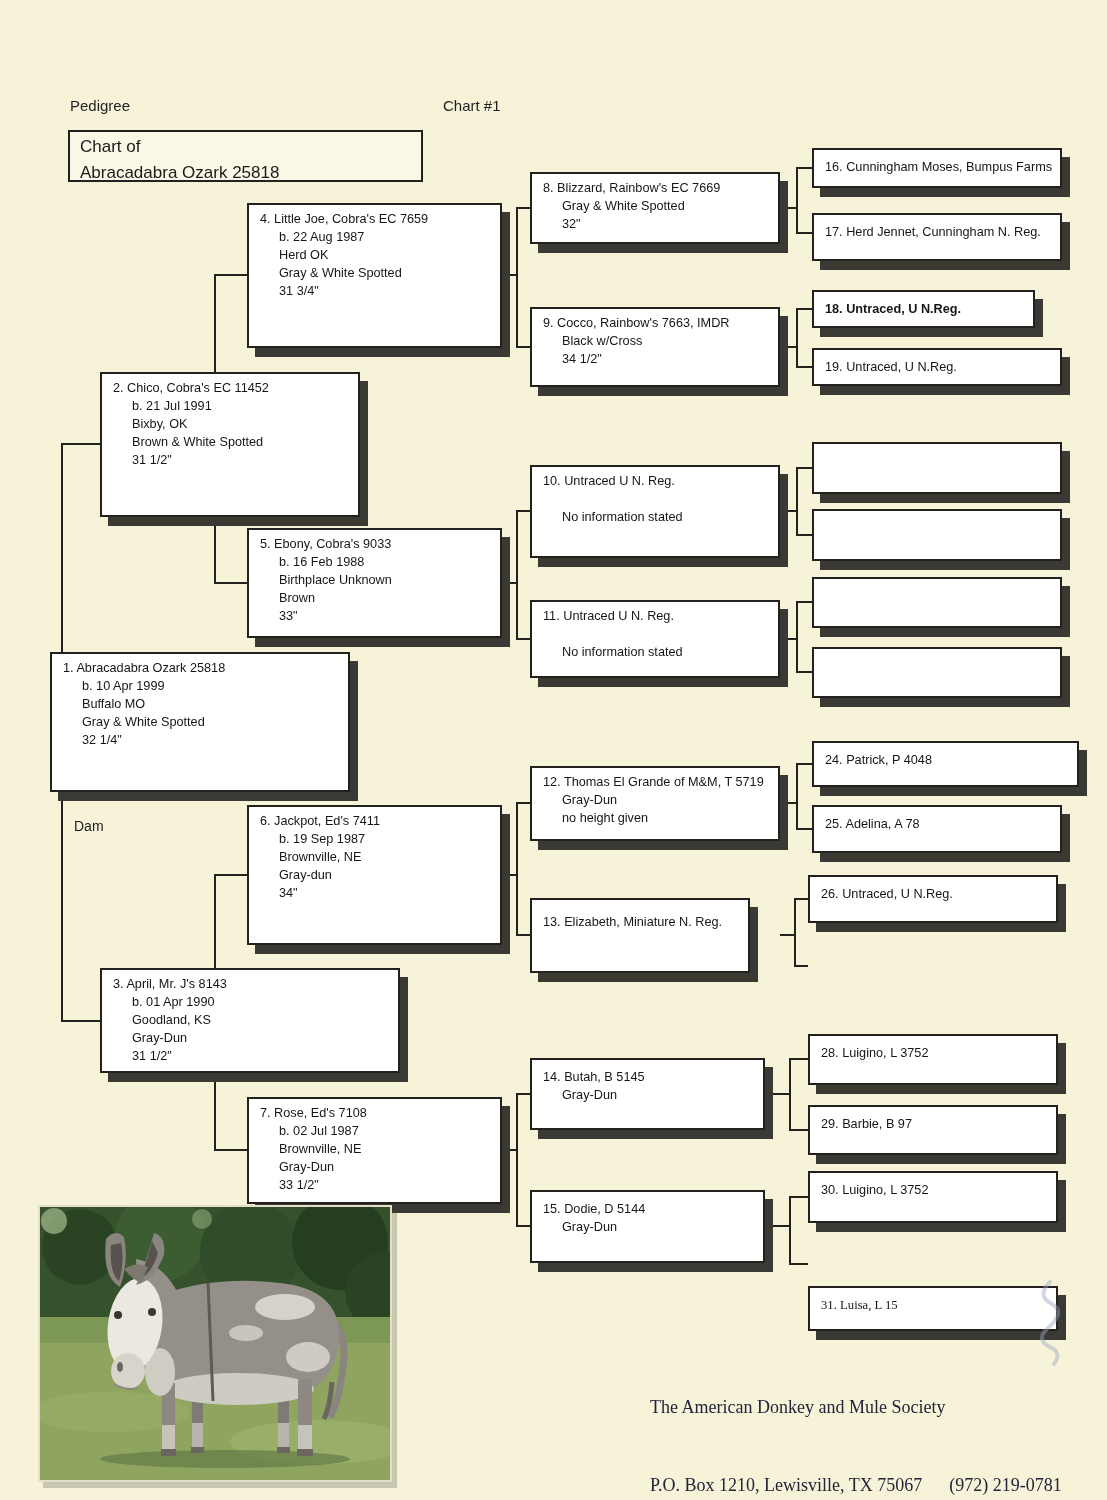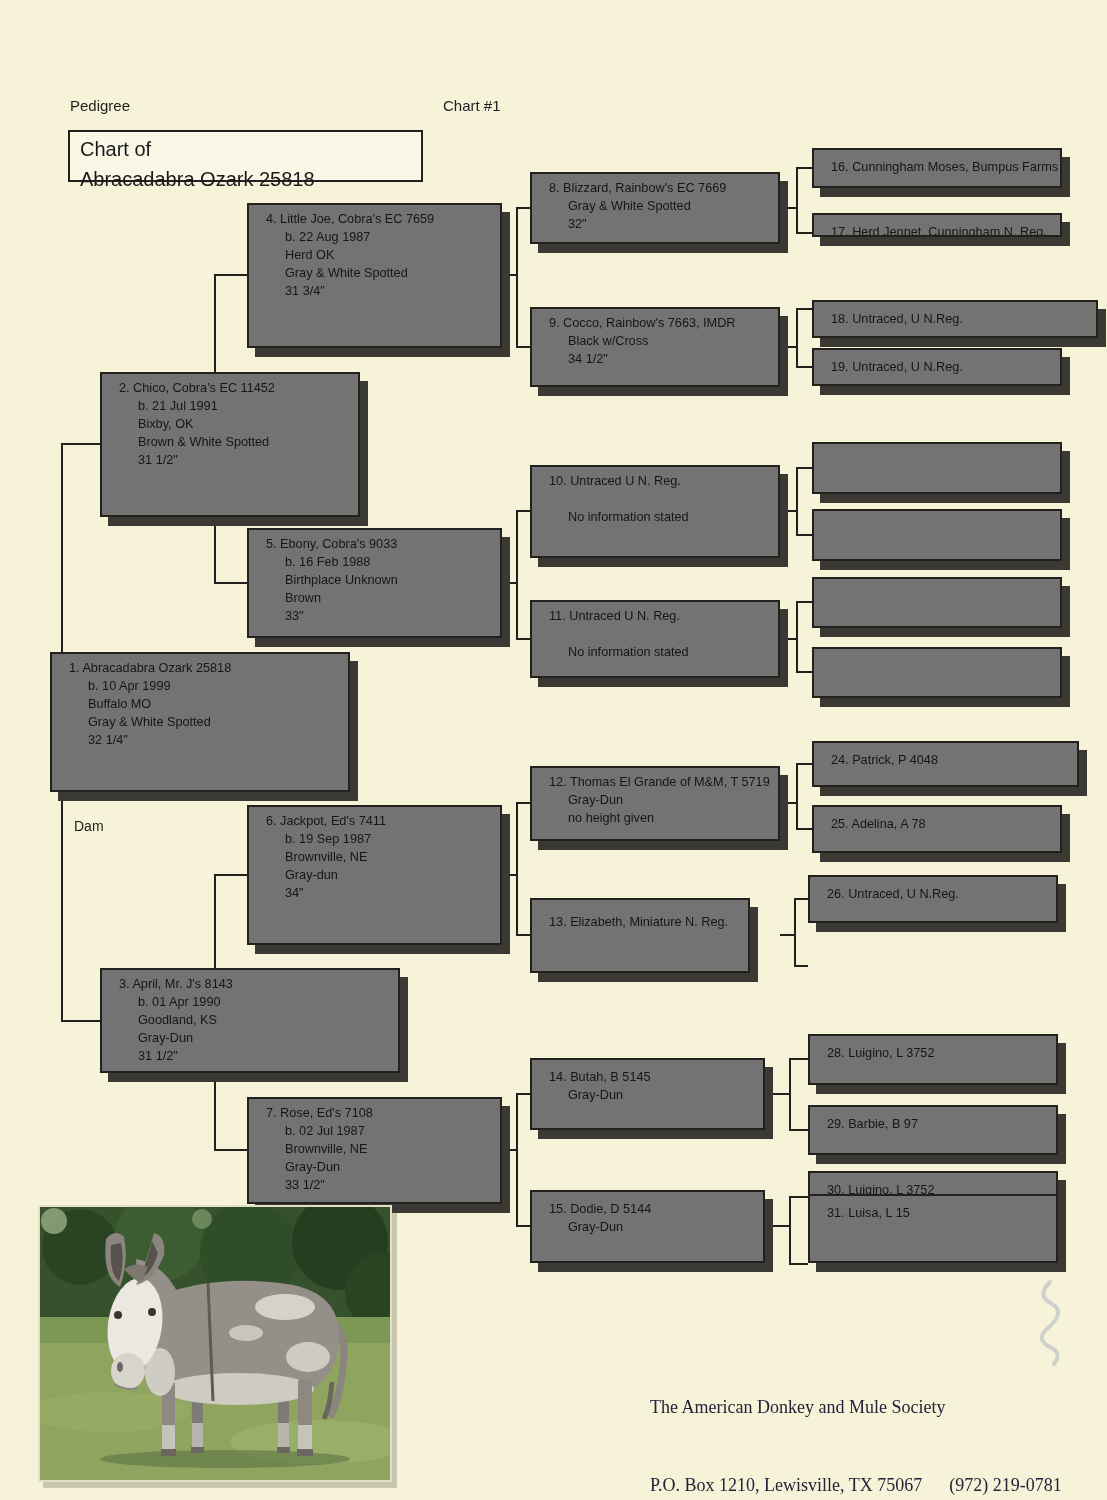--- a/index.html
+++ b/index.html
@@ -4,33 +4,33 @@
 <style>
   html,body { margin:0; padding:0; }
   #page {
     position:relative; width:1107px; height:1500px;
     background:#f6f3d9; overflow:hidden;
     font-family:"Liberation Sans", sans-serif; color:#1b1b1b;
   }
   .toplabel { position:absolute; font-size:15px; color:#1f1f1f; }
   .pbox {
     position:absolute; box-sizing:border-box;
-    background:#737373; border:2px solid #22211e;
+    background:#ffffff; border:2px solid #22211e;
     box-shadow:8px 9px 0 #3b3933;
     font-size:12.7px; line-height:1.42; color:#161616;
-    padding:5px 12px; overflow:hidden; white-space:nowrap;
+    padding:5px 6px; overflow:hidden; white-space:nowrap;
   }
   .pbox .box-line { padding-left:24px; }
   .pbox .box-line:first-child { padding-left:5px; }
   .pt8 { padding-top:8px; }
   .pt12 { padding-top:13px; }
   #connectors { position:absolute; left:0; top:0; }
   #header-box { position:absolute; left:68px; top:130px; width:355px; height:52px;
     box-sizing:border-box; border:2px solid #22211e; background:#f9f7e6;
-    font-size:20px; line-height:1.5; padding:2px 10px; }
+    font-size:17px; line-height:1.5; padding:2px 10px; }
   #dam-label { position:absolute; left:74px; top:818px; font-size:14px; }
   #photo {
     position:absolute; left:38px; top:1205px; width:350px; height:273px;
     border:2px solid #e3dfc8; box-shadow:5px 6px 0 rgba(70,68,55,.25);
     background:#7d9854;
   }
   #footer {
     position:absolute; left:650px; top:1342px; width:470px;
     font-family:"Liberation Serif", serif; font-size:18px; line-height:26px;
     color:#23233a; white-space:pre-wrap;
@@ -155,24 +155,24 @@
       <div class="box-line">Gray-Dun</div>
     </div>
   <div class="pbox pt8" style="left:530px; top:1190px; width:235px; height:73px;">
       <div class="box-line">15. Dodie, D 5144</div>
       <div class="box-line">Gray-Dun</div>
     </div>
 
   <div class="pbox pt8" style="left:812px; top:148px; width:250px; height:40px;">
       <div class="box-line">16. Cunningham Moses, Bumpus Farms</div>
     </div>
-  <div class="pbox pt8" style="left:812px; top:213px; width:250px; height:24px;">
+  <div class="pbox pt8" style="left:812px; top:213px; width:250px; height:48px;">
       <div class="box-line">17. Herd Jennet, Cunningham N. Reg.</div>
     </div>
-  <div class="pbox pt8" style="left:812px; top:300px; width:286px; height:38px;">
+  <div class="pbox pt8" style="left:812px; top:290px; width:223px; height:38px;font-weight:bold;">
       <div class="box-line">18. Untraced, U N.Reg.</div>
     </div>
   <div class="pbox pt8" style="left:812px; top:348px; width:250px; height:38px;">
       <div class="box-line">19. Untraced, U N.Reg.</div>
     </div>
   <div class="pbox" style="left:812px; top:442px; width:250px; height:52px;"></div>
   <div class="pbox" style="left:812px; top:509px; width:250px; height:52px;"></div>
   <div class="pbox" style="left:812px; top:577px; width:250px; height:51px;"></div>
   <div class="pbox" style="left:812px; top:647px; width:250px; height:51px;"></div>
   <div class="pbox pt8" style="left:812px; top:741px; width:267px; height:46px;">
@@ -186,21 +186,21 @@
     </div>
   <div class="pbox pt8" style="left:808px; top:1034px; width:250px; height:51px;">
       <div class="box-line">28. Luigino, L 3752</div>
     </div>
   <div class="pbox pt8" style="left:808px; top:1105px; width:250px; height:50px;">
       <div class="box-line">29. Barbie, B 97</div>
     </div>
   <div class="pbox pt8" style="left:808px; top:1171px; width:250px; height:52px;">
       <div class="box-line">30. Luigino, L 3752</div>
     </div>
-  <div class="pbox pt8" style="left:808px; top:1194px; width:250px; height:69px;">
+  <div class="pbox pt8" style="left:808px; top:1286px; width:250px; height:45px;font-family:Liberation Serif, serif;">
       <div class="box-line">31. Luisa, L 15</div>
     </div>
 
   <div id="photo">
     <svg width="350" height="273" viewBox="0 0 350 273">
       <rect width="350" height="273" fill="#8fa55f"></rect>
       <rect width="350" height="118" fill="#35522c"></rect>
       <circle cx="40" cy="40" r="38" fill="#2a4423"></circle>
       <circle cx="120" cy="30" r="45" fill="#3c5c31"></circle>
       <circle cx="210" cy="45" r="50" fill="#2f4d28"></circle>

